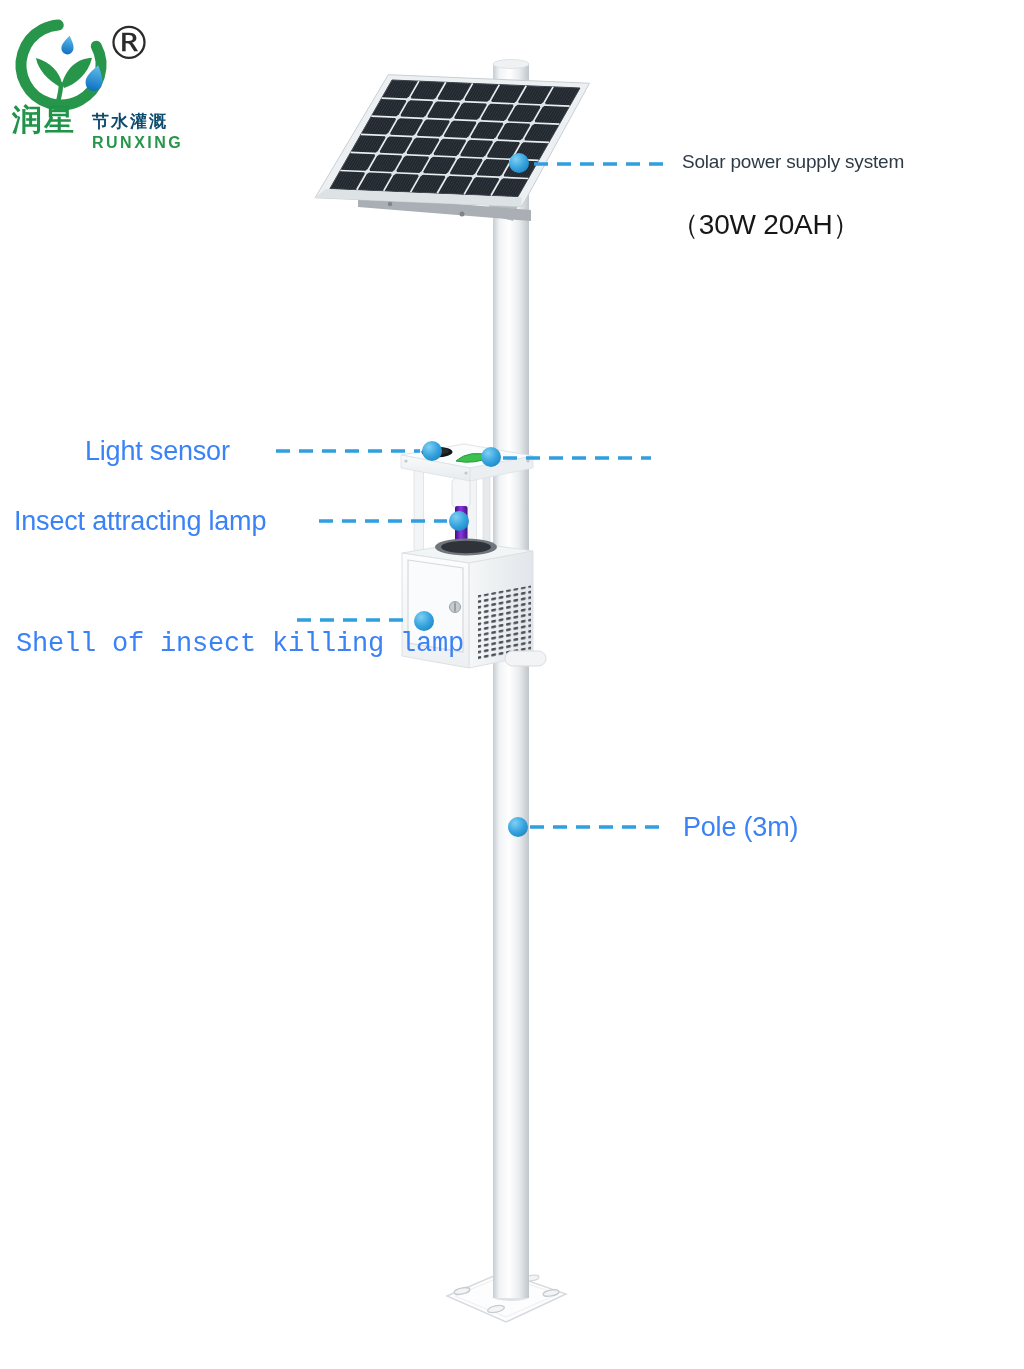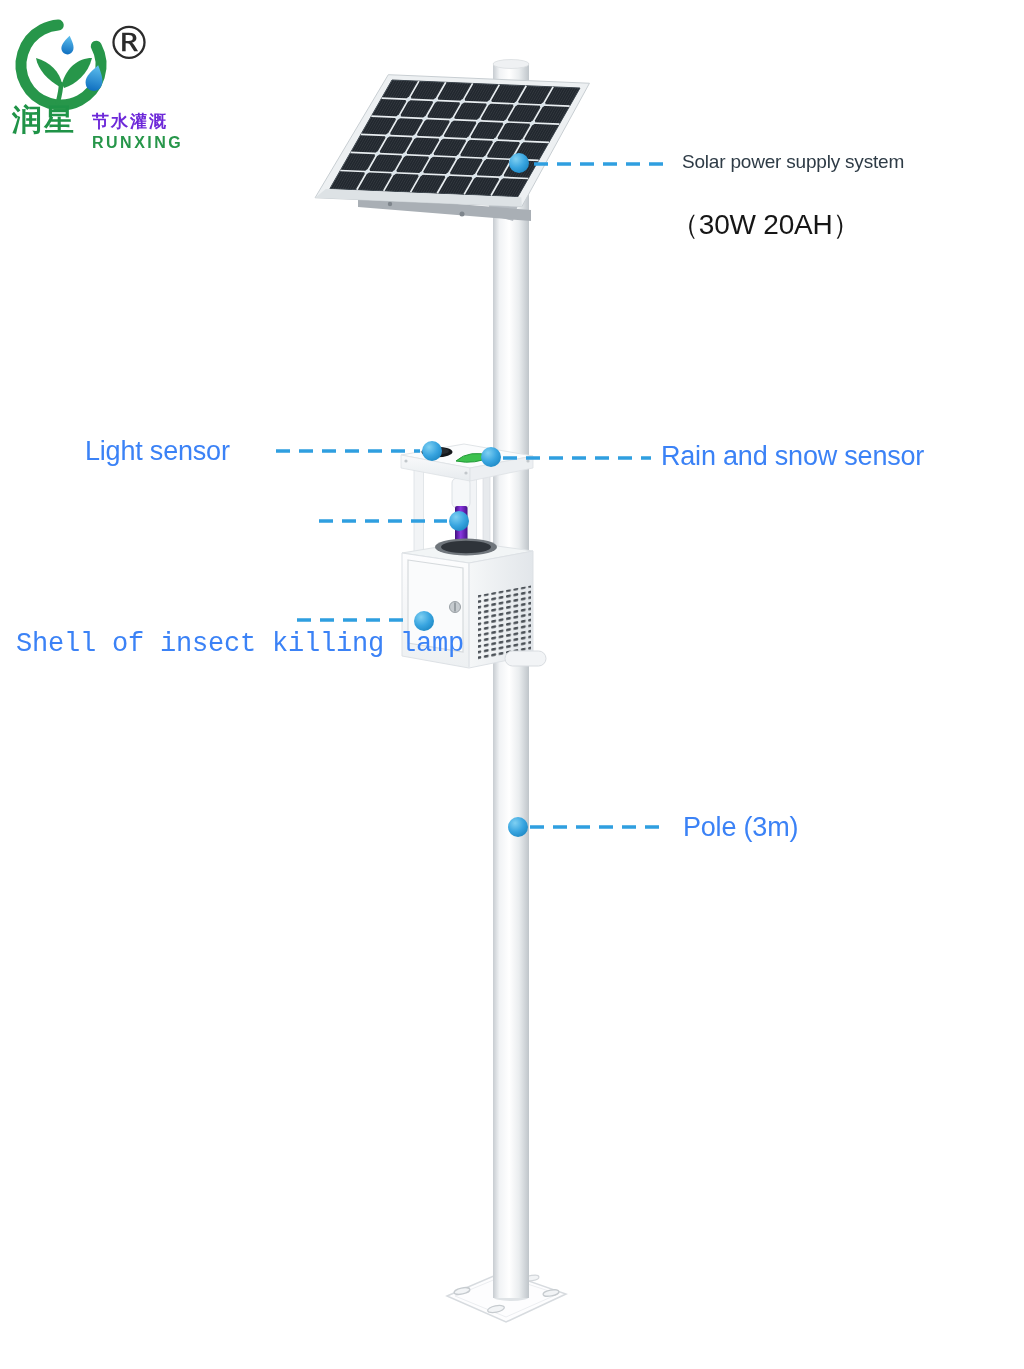--- a/index.html
+++ b/index.html
@@ -7,21 +7,21 @@
           font-family:"Liberation Sans",sans-serif;}
   .canvas > svg.device{position:absolute;left:0;top:0;}
   
   .logo{position:absolute;left:0;top:0;width:260px;height:170px;}
   .logo .emblem{position:absolute;left:6px;top:10px;}
   .logo .reg{position:absolute;left:106px;top:16px;font-size:46px;color:#2b2b2b;
              font-family:"DejaVu Sans",sans-serif;}
   .logo .cn-name{position:absolute;left:12px;top:100px;font-size:30px;font-weight:bold;
              color:#1f9347;font-family:"DejaVu Sans",sans-serif;letter-spacing:2px;}
   .logo .cn-tagline{position:absolute;left:92px;top:110px;font-size:17px;font-weight:bold;
-             color:#6d28d9;font-family:"DejaVu Sans",sans-serif;letter-spacing:2px;}
+             color:#0c4a6e;font-family:"DejaVu Sans",sans-serif;letter-spacing:2px;}
   .logo .en-name{position:absolute;left:92px;top:134px;font-size:16px;font-weight:bold;
              color:#27964a;letter-spacing:2.5px;}
   
   .callout{position:absolute;white-space:nowrap;font-size:27px;line-height:1.15;
            color:#3b82f6;letter-spacing:-0.2px;}
   .callout.solar1{left:682px;top:151px;font-size:19px;color:#2e3b46;}
   .callout.solar2{left:671px;top:209px;font-size:28px;color:#161616;}
   .callout.light{left:85px;top:436px;}
   .callout.rain{left:661px;top:441px;}
   .callout.insect{left:14px;top:506px;}
@@ -228,17 +228,17 @@
     </svg>
     <div class="reg">®</div>
     <div class="cn-name">润星</div>
     <div class="cn-tagline">节水灌溉</div>
     <div class="en-name">RUNXING</div>
   </div>
 
   <div class="callout solar1">Solar power supply system</div>
   <div class="callout solar2">（30W 20AH）</div>
   <div class="callout light">Light sensor</div>
-  <div class="callout rain">Rain and snow sensor</div>
+  <div class="callout insect">Insect attracting lamp</div>
   <div class="callout shell">Shell of insect killing lamp</div>
   <div class="callout pole">Pole (3m)</div>
 
 </div>
 
 </body></html>

